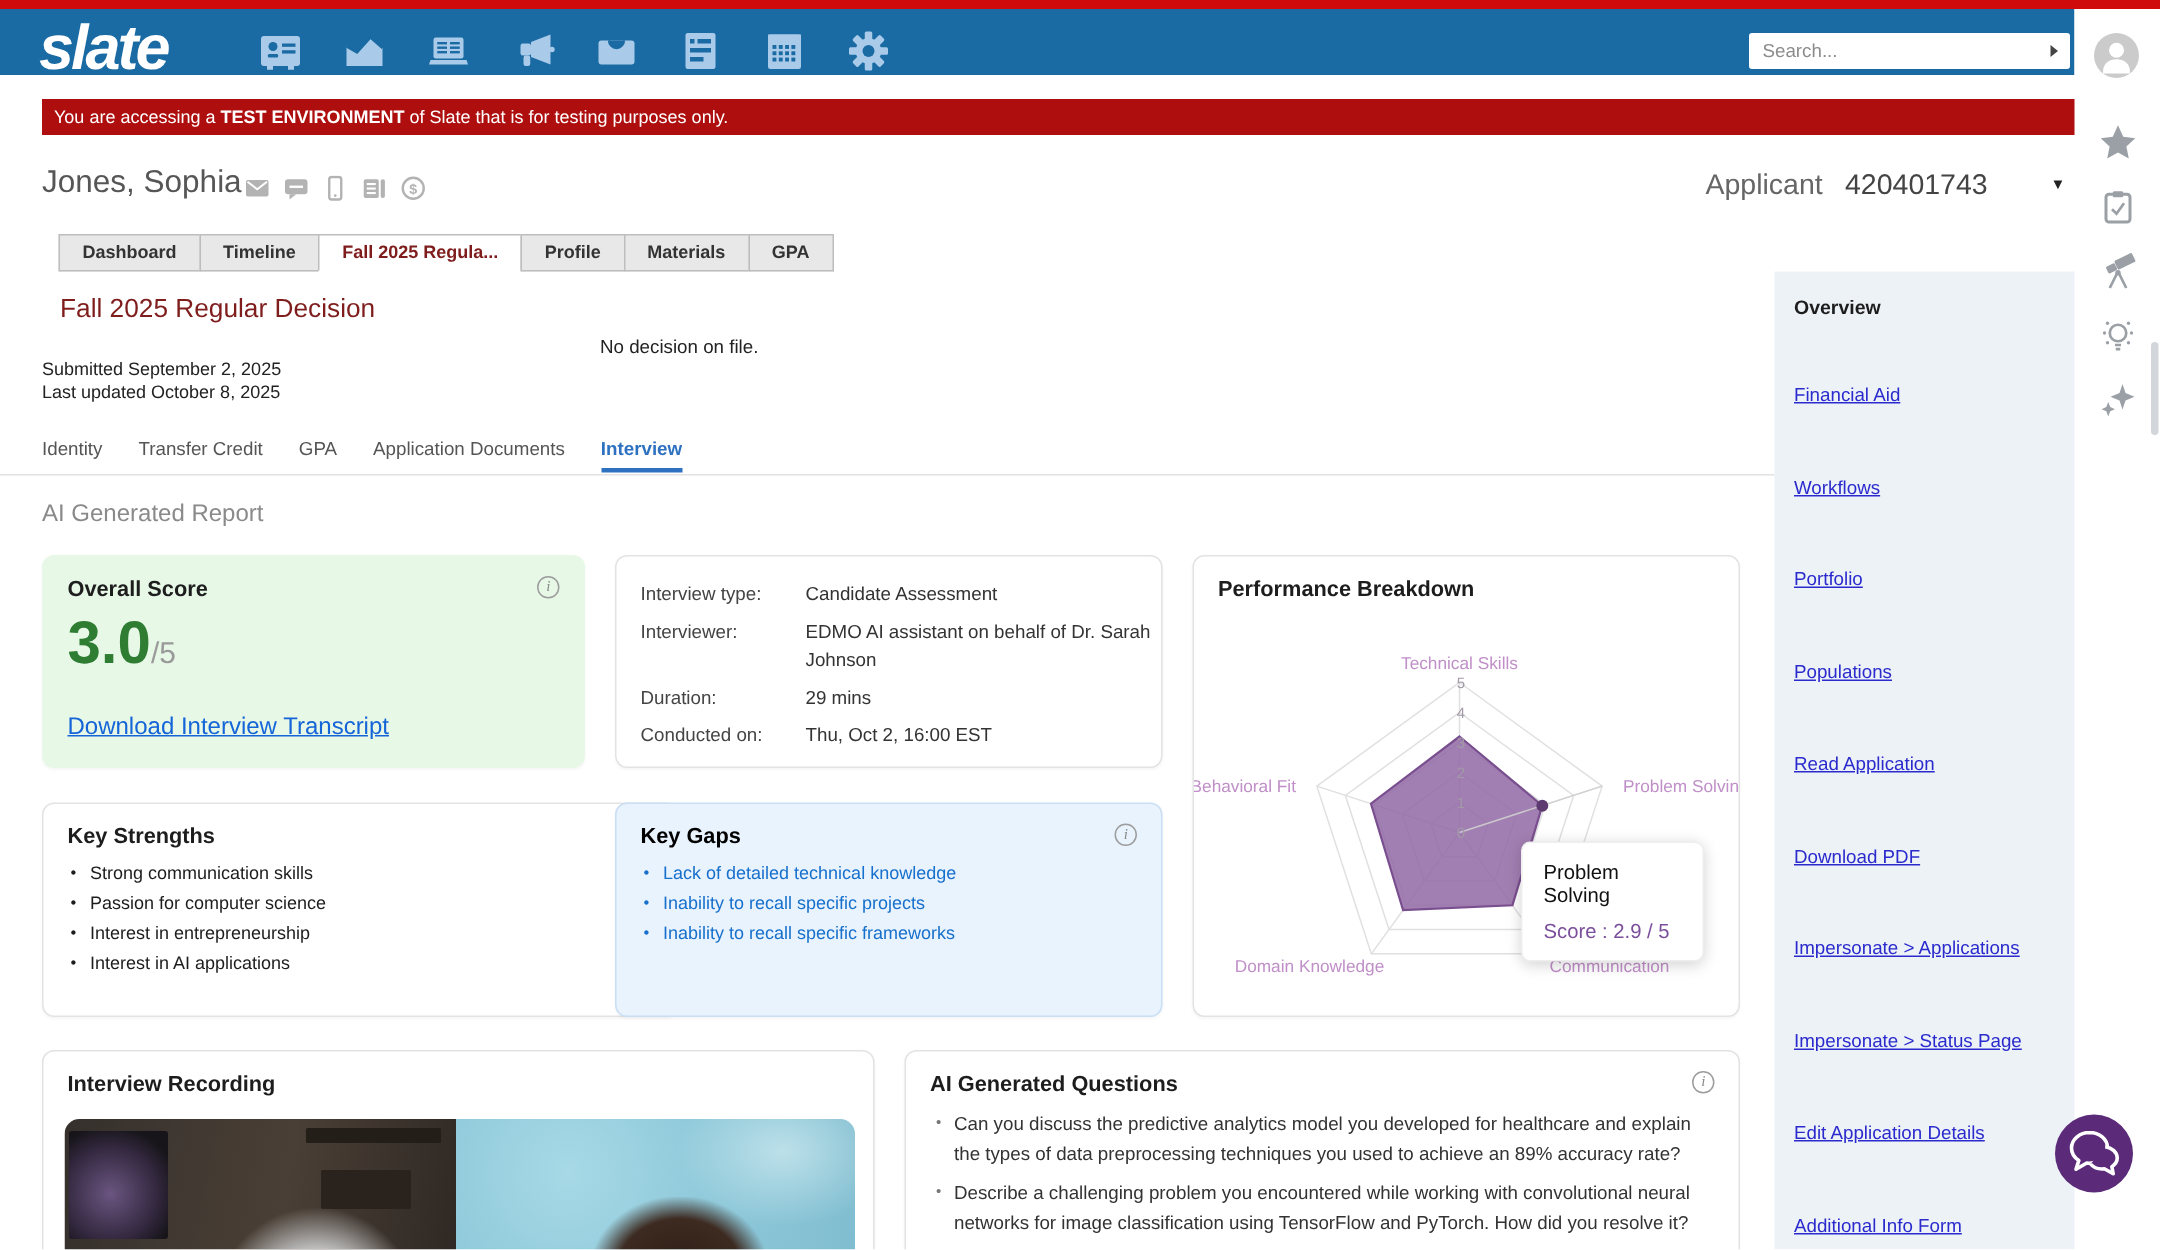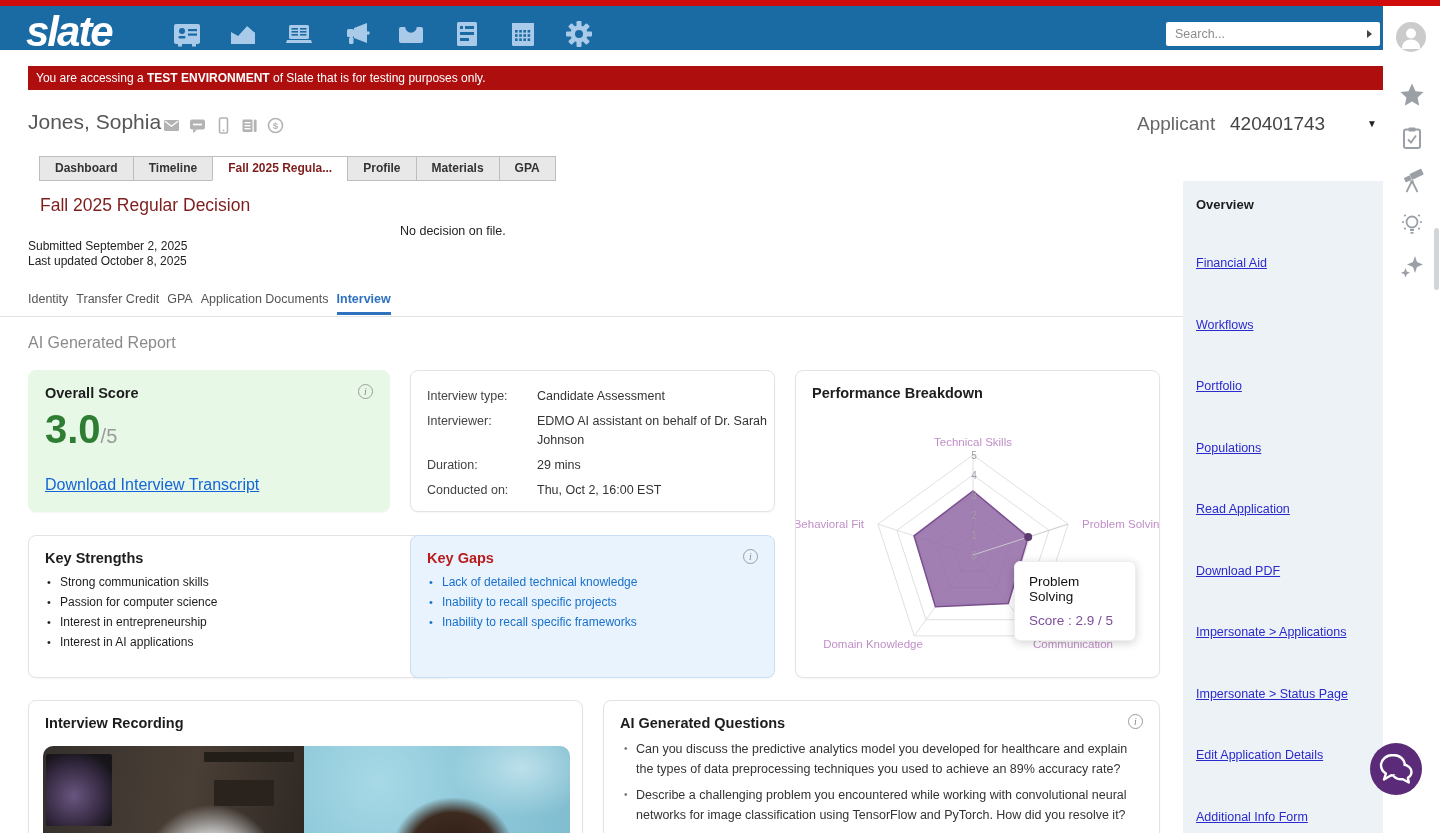--- a/index.html
+++ b/index.html
@@ -41,21 +41,21 @@
   .sidebar-panel { position:absolute; left:1183px; top:181px; width:200px; height:652px; background:#edf2f7; padding:16px 0 0 13px; }
   .sidebar-heading { font-size:13px; font-weight:bold; color:#1d1d1d; margin-bottom:5px; }
   .side-group { margin-bottom:11px; }
   .side-group a { display:block; font-size:12.5px; line-height:19.5px; color:#2a2acd; text-decoration:underline; cursor:pointer;margin-top:42px; }
 
   .app-title { position:absolute; left:40px; top:195px; font-size:17.5px; color:#7f1d1d; }
   .decision { position:absolute; left:400px; top:224px; font-size:12.5px; color:#222; }
   .meta1 { position:absolute; left:28px; top:239px; font-size:12px; color:#222; }
   .meta2 { position:absolute; left:28px; top:254px; font-size:12px; color:#222; }
 
-  .subnav { position:absolute; left:28px; top:292px; display:flex; gap:8px; font-size:12.5px; color:#555;align-items:flex-end; }
+  .subnav { position:absolute; left:28px; top:292px; display:flex; gap:24px; font-size:12.5px; color:#555;align-items:flex-end; }
   .subnav-item { cursor:pointer; position:relative; }
   .subnav-item.active { color:#2f71c1; font-weight:bold; }
   .subnav-item.active::after { content:''; position:absolute; left:0; right:0; bottom:-9px; height:3px; background:#2f71c1; }
   .divider { position:absolute; left:0; top:316px; width:1183px; height:1px; background:#e2e2e2; }
 
   .report-heading { position:absolute; left:28px; top:334px; font-size:16px; color:#8a8a8a; }
 
   .card { position:absolute; background:#fff; border:1px solid #e3e3e3; border-radius:8px; box-shadow:0 1px 2px rgba(0,0,0,0.04); }
   .card-title { position:absolute; left:16px; top:14px; font-size:14.5px; font-weight:bold; color:#1d1d1d; }
   .info-icon { position:absolute; right:16px; top:13px; width:15px; height:15px; border:1px solid #9d9d9d; border-radius:50%;
@@ -73,21 +73,21 @@
   .detail-value { color:#333; }
 
   .card-radar { left:795px; top:370px; width:365px; height:308px; }
   .radar-tooltip { position:absolute; left:218px; top:190px; width:122px; background:#fff; border:1px solid #eee; border-radius:6px;
                    box-shadow:0 2px 10px rgba(0,0,0,0.18); padding:12px 14px; z-index:3; }
   .radar-tooltip .tt-title { font-size:13.5px; color:#111; margin-bottom:9px; }
   .radar-tooltip .tt-score { font-size:13.5px; color:#7b4f9b; }
 
   .card-strengths { left:28px; top:535px; width:424px; height:143px; }
   .card-gaps { left:410px; top:535px; width:365px; height:143px; background:#e9f3fd; border-color:#cadef5; }
-  .card-gaps .card-title { color:#b91c1c; }
+  .card-gaps .card-title { color:#000000; }
   .bullet-list { position:absolute; left:18px; top:36px; list-style:none; }
   .bullet-list li { position:relative; padding-left:13px; font-size:12px; line-height:20px; color:#1d1d1d; }
   .card-gaps .bullet-list li { color:#1770cc; }
   .bullet-list li::before { content:'•'; position:absolute; left:0; top:0; font-size:11px; }
 
   .card-recording { left:28px; top:700px; width:555px; height:170px; }
   .card-questions { left:603px; top:700px; width:557px; height:170px; }
   .video-wrap { position:absolute; left:14px; top:45px; width:527px; height:120px; border-radius:10px; overflow:hidden; display:flex; cursor:pointer; }
   .vid-left { position:relative; width:261px; height:100%; background:linear-gradient(100deg,#35302c 0%,#4a3f36 55%,#2e2723 100%); }
   .vid-monitor { position:absolute; left:3px; top:8px; width:66px; height:72px; background:#17151a; border-radius:2px;

